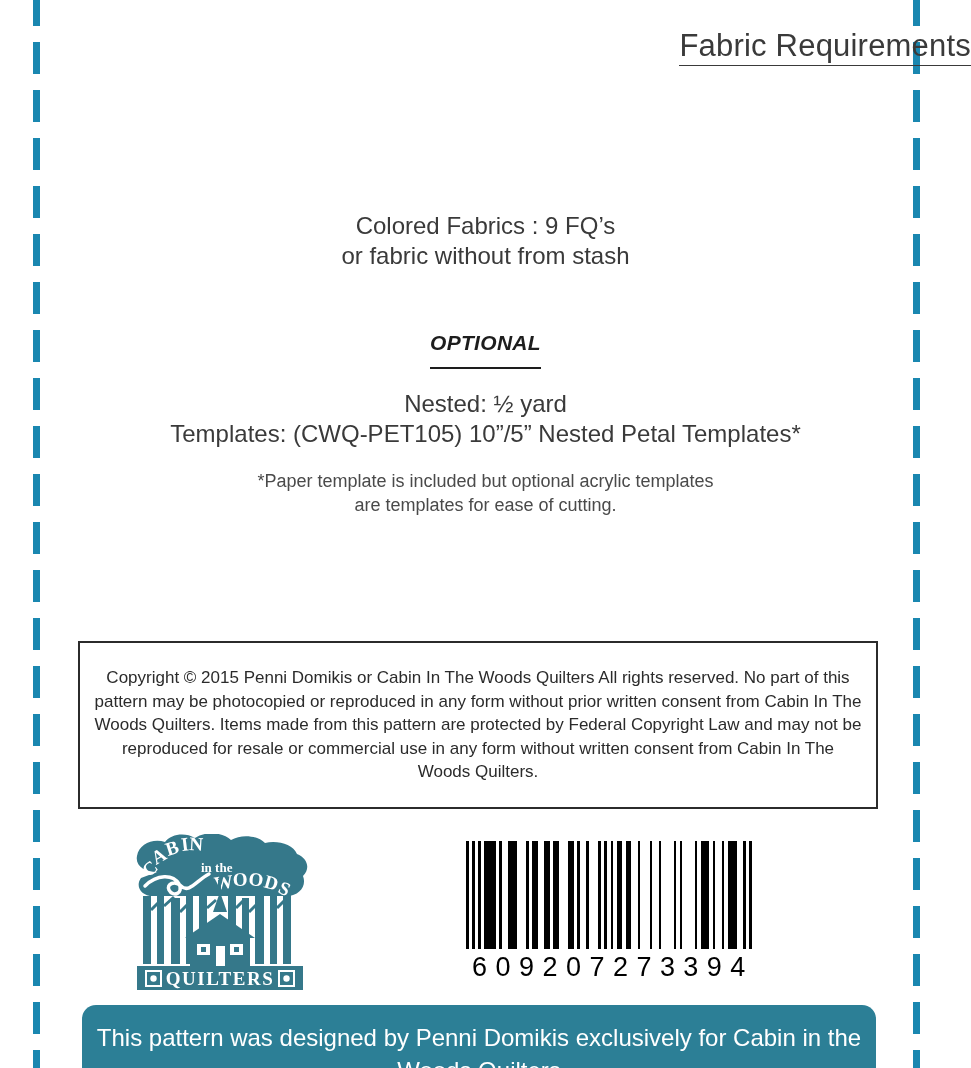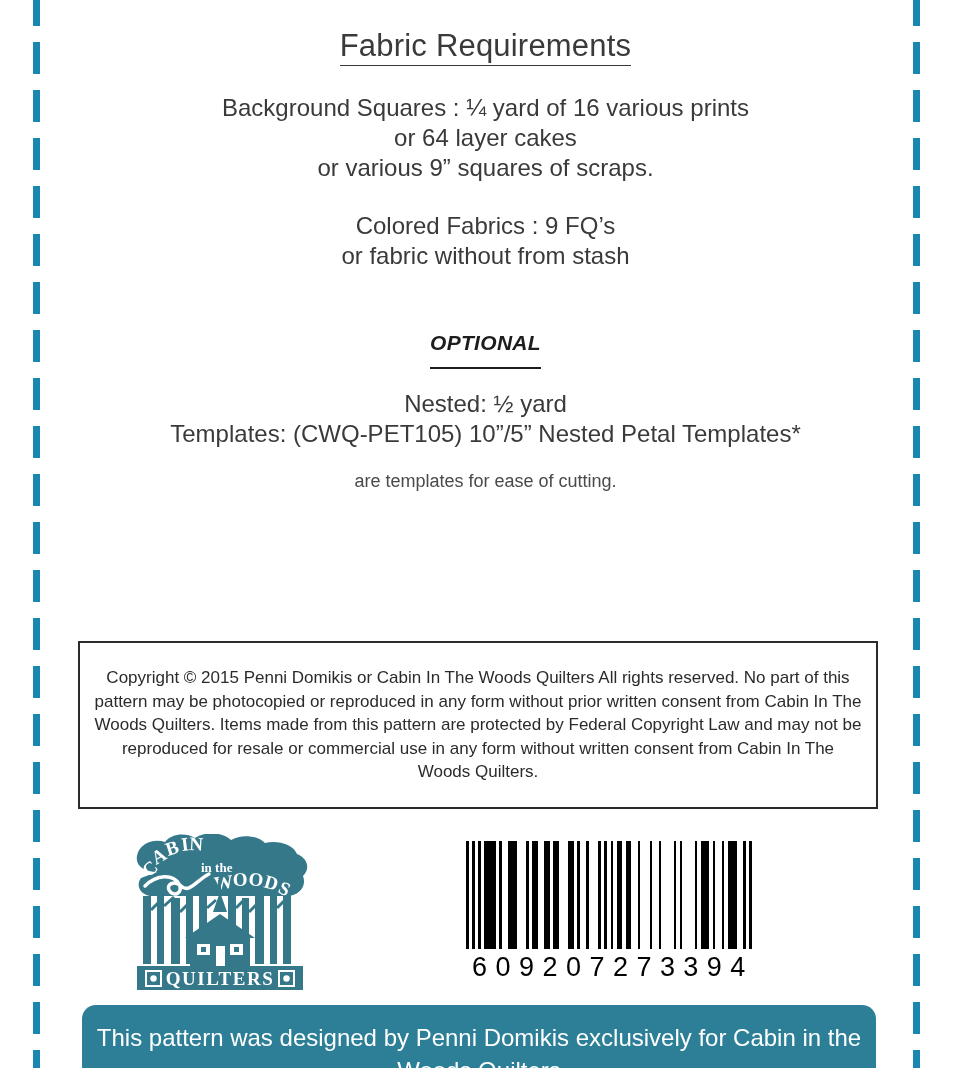--- a/index.html
+++ b/index.html
@@ -34,21 +34,21 @@
     height: 32px;
     background: #1a87b0;
   }
 
   
   .page-title {
     position: absolute;
     top: 28px;
     left: 0;
     width: 971px;
-    text-align: center;
+    text-align: right;
     font-size: 31px;
     font-weight: 400;
     color: #3a3a3a;
     letter-spacing: 0.2px;
   }
   .page-title span {
     border-bottom: 1.5px solid #3a3a3a;
     padding-bottom: 2px;
   }
 
@@ -220,41 +220,37 @@
       <div class="dash" style="top: 912px; height: 32px;"></div>
       <div class="dash" style="top: 960px; height: 32px;"></div>
       <div class="dash" style="top: 1008px; height: 32px;"></div>
       <div class="dash" style="top: 1056px; height: 32px;"></div>
     </div>
 
   <div class="page-title">
     <span>Fabric Requirements</span>
   </div>
 
-  <div class="block" id="req-bg">
-    <span class="line">Background Squares  :  ¼ yard of 16 various prints</span>
-    <span class="line">or 64 layer cakes</span>
-    <span class="line">or various 9” squares of scraps.</span>
-  </div>
 
   <div class="block" id="req-color">
     <span class="line">Colored Fabrics  :  9 FQ’s</span>
     <span class="line">or fabric without from stash</span>
   </div>
 
   <div class="optional-head">
     <span>OPTIONAL</span>
   </div>
 
   <div class="block" id="opt-lines">
     <span class="line">Nested: ½ yard</span>
     <span class="line">Templates: (CWQ-PET105) 10”/5” Nested Petal Templates*</span>
   </div>
 
   <div class="block" id="footnote">
+    <span class="line">*Paper template is included but optional acrylic templates</span>
     <span class="line">are templates for ease of cutting.</span>
   </div>
 
   <div class="copyright-box">
     <div class="copyright-text">
       <span class="line">Copyright © 2015 Penni Domikis or Cabin In The Woods Quilters</span>
       <span class="line">All rights reserved. No part of this pattern may be photocopied or reproduced in</span>
       <span class="line">any form without prior written consent from Cabin In The Woods Quilters.  Items</span>
       <span class="line">made from this pattern are protected by Federal Copyright Law and may not be</span>
       <span class="line">reproduced for resale or commercial use in any form without written consent from</span>

